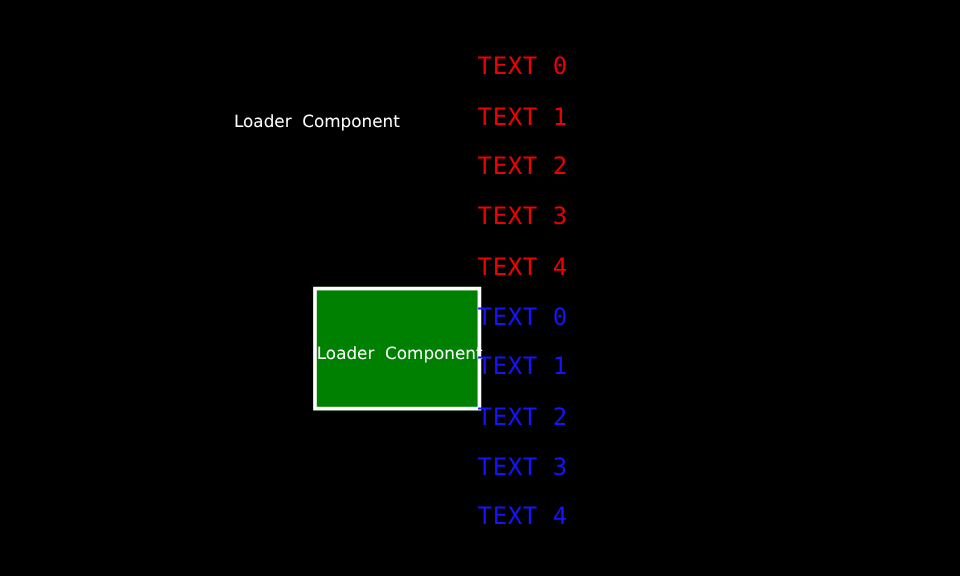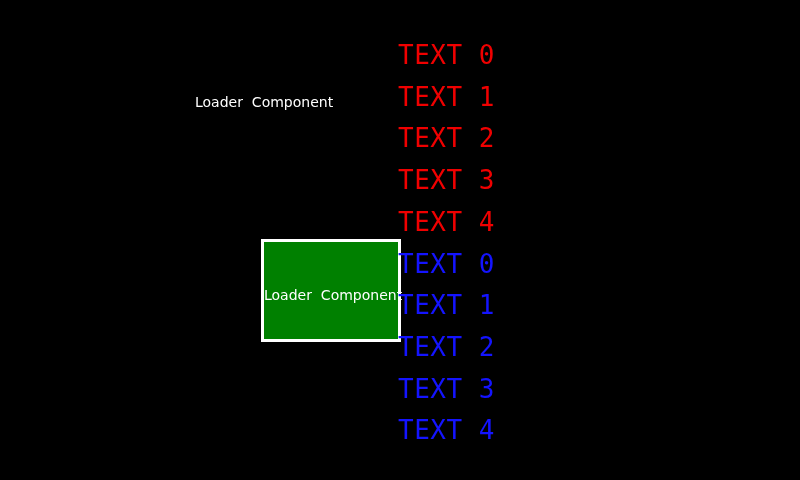--- a/index.html
+++ b/index.html
@@ -42,21 +42,21 @@
     left: 0px;
     top: 45px;
   }
   .text-list {
     position: absolute;
     left: 398px;
     top: 35px;
   }
   .text-row {
     font-family: "DejaVu Sans Mono", monospace;
-    font-size: 26px;
+    font-size: 20px;
     line-height: 41.7px;
     letter-spacing: 0.5px;
     white-space: pre;
   }
 </style>
 </head>
 <body>
 
 <div class="screen">
 

